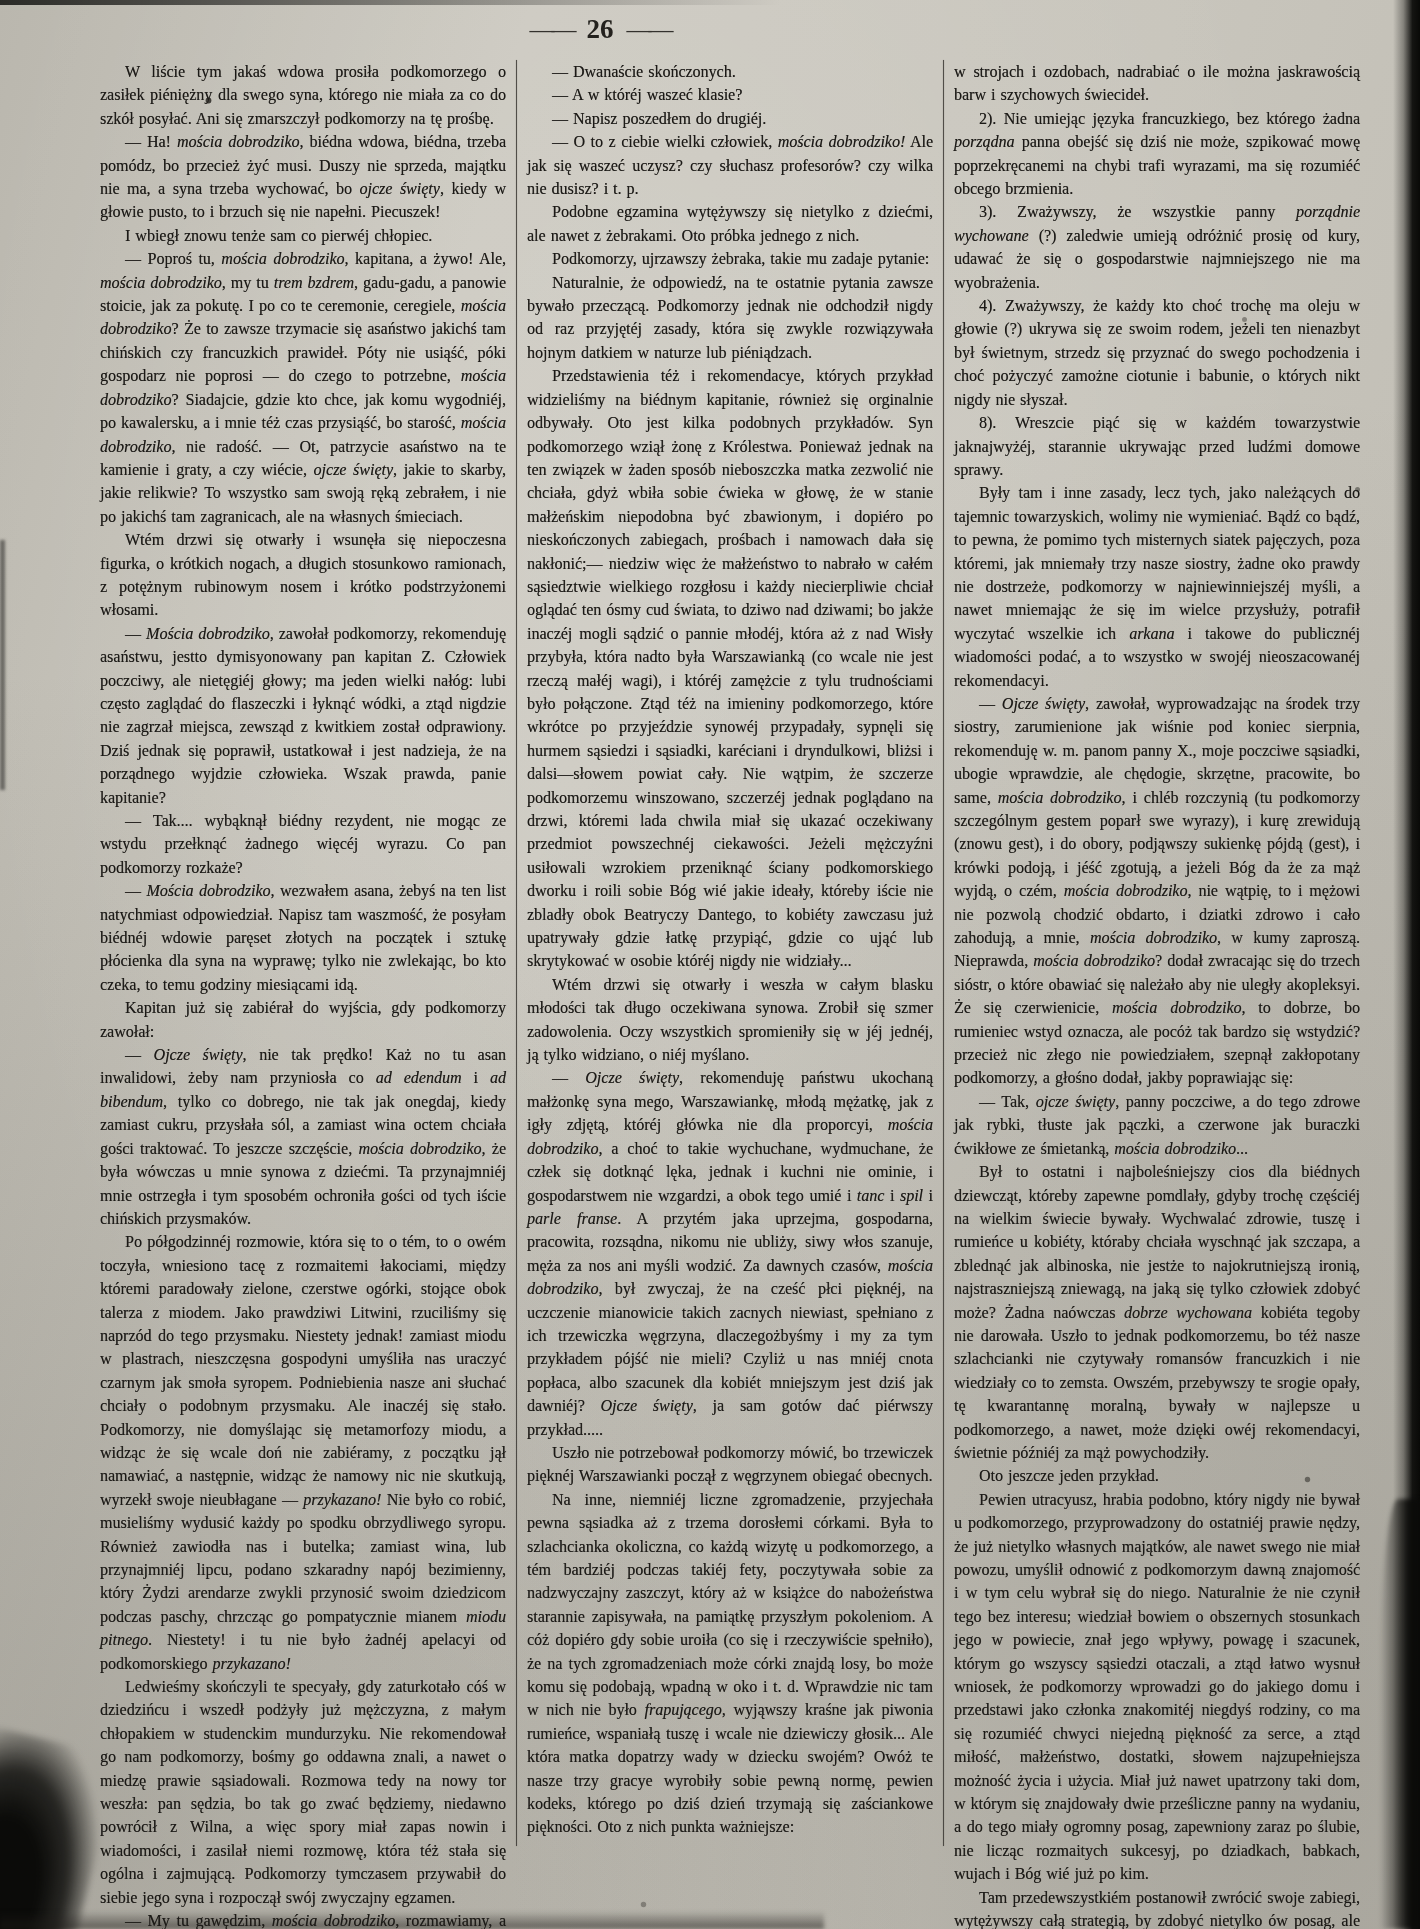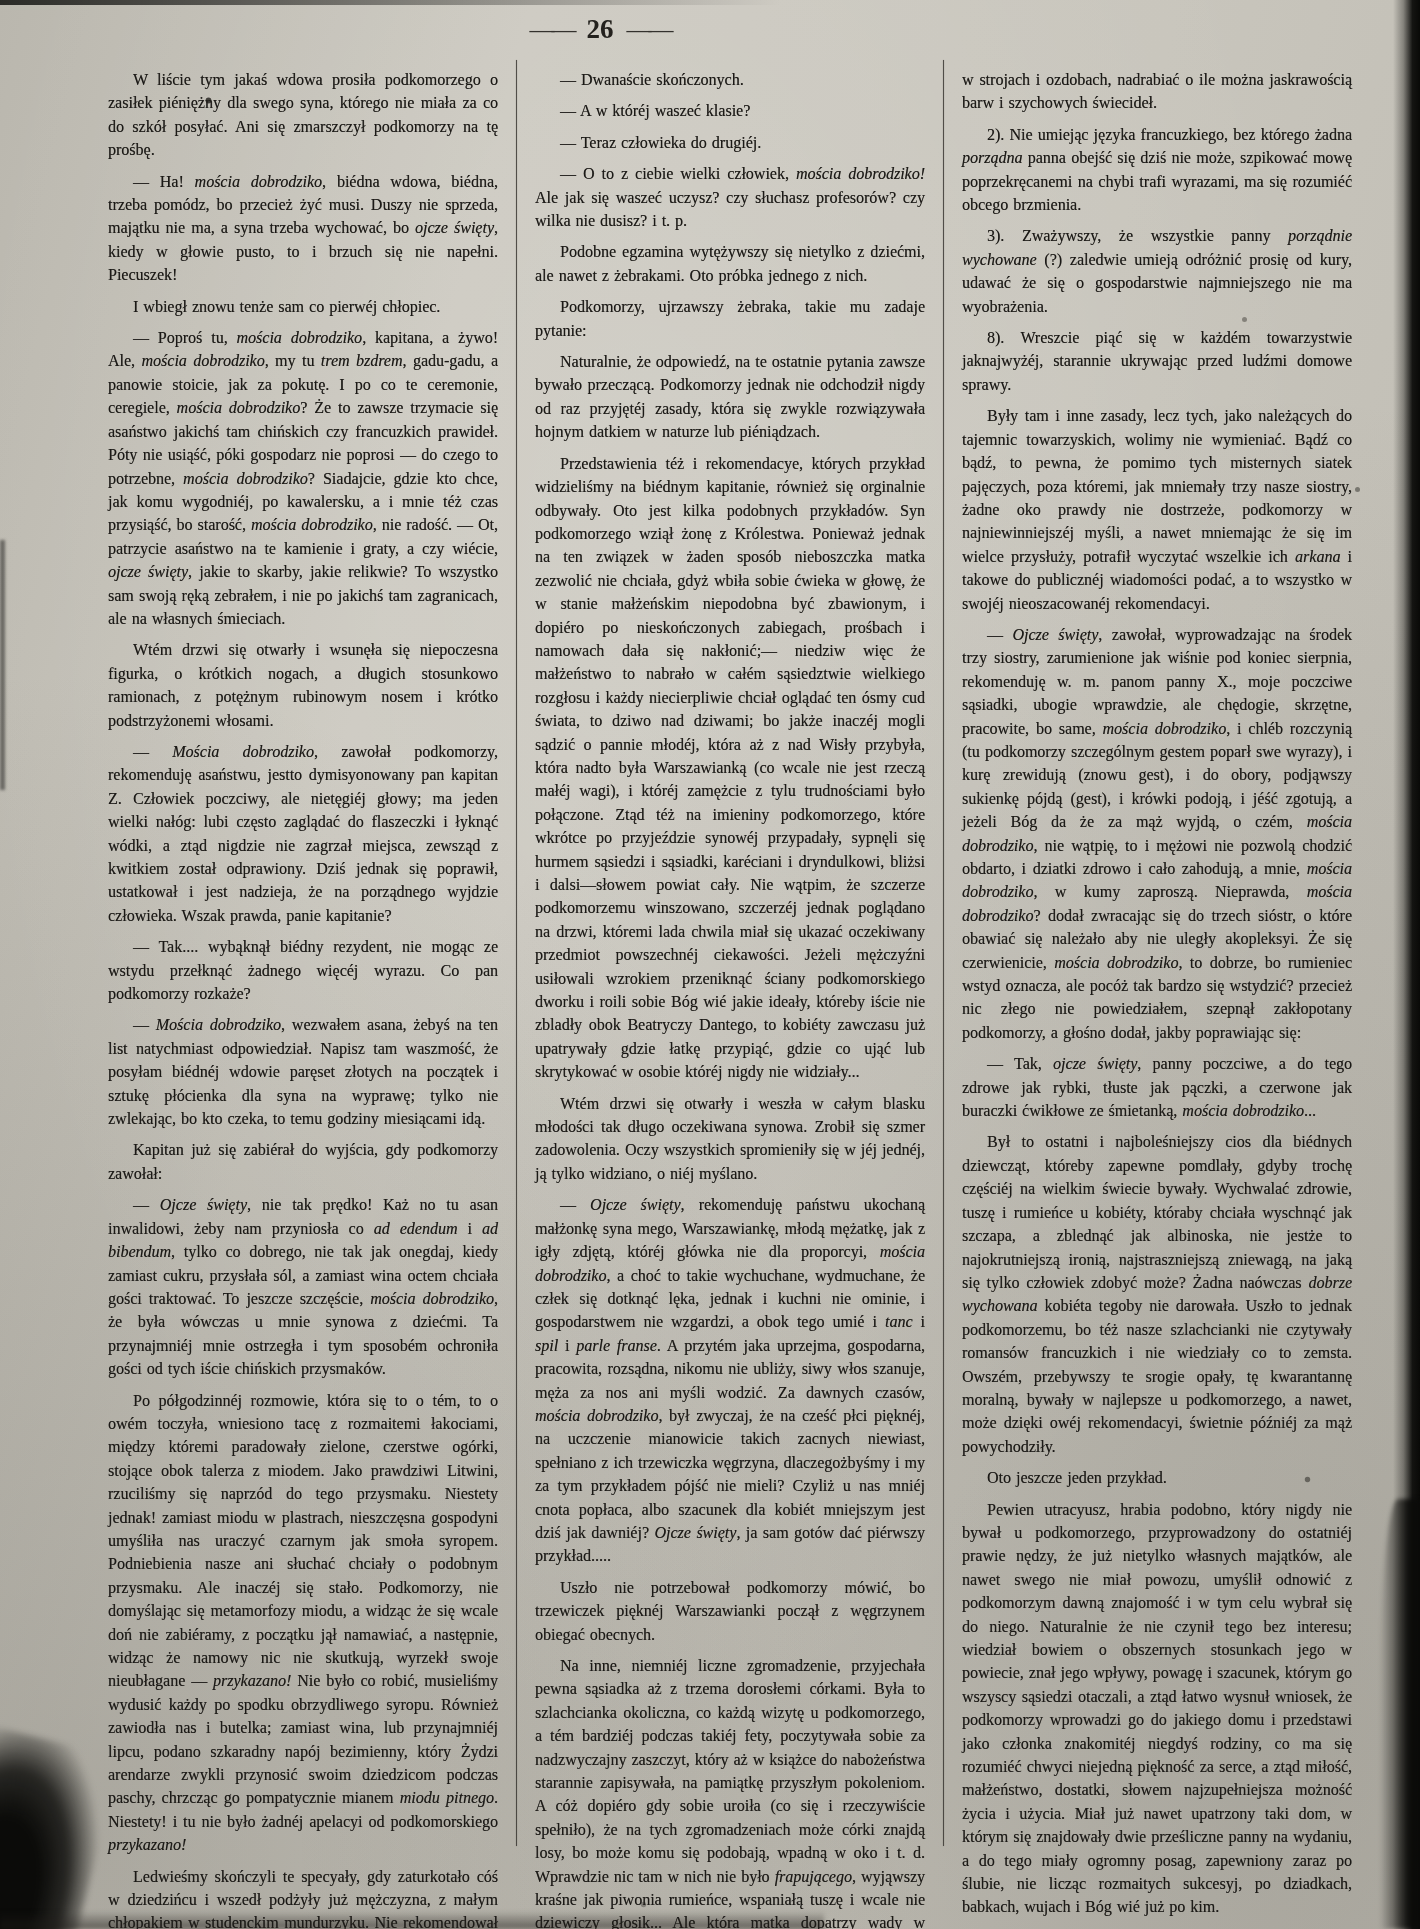--- a/index.html
+++ b/index.html
@@ -18,21 +18,21 @@
     display:flex; align-items:center; justify-content:center; gap:13px;
     font-size:27px; font-weight:bold; color:#23211d;
   }
   .page-header .dash { font-weight:normal; letter-spacing:-3px; font-size:25px; opacity:0.9; }
   .text-block {
     position:absolute; left:100px; top:60px; width:1262px;
     display:flex; align-items:flex-start;
   }
   .col { width:406px; font-size:16px; line-height:23.4px; text-align:justify; word-spacing:1px; }
   .col p {
-    margin:8px; text-indent:25px;
+    margin:0; text-indent:25px;
     text-shadow:0.25px 0.25px 0.5px rgba(28,26,22,0.55);
   }
   .col p.cont { text-indent:0; }
   .col-rule {
     width:1px; height:1786px; margin:0 10px; flex:none;
     background:rgba(45,42,38,0.78); box-shadow:0 0 1px rgba(45,42,38,0.5);
   }
   i { }
   
   .artifact { position:absolute; pointer-events:none; }
@@ -80,36 +80,37 @@
         <p>Kapitan już się zabiérał do wyjścia, gdy podkomorzy zawołał:</p>
         <p>— <i>Ojcze święty</i>, nie tak prędko! Każ no tu asan inwalidowi, żeby nam przyniosła co <i>ad edendum</i> i <i>ad bibendum</i>, tylko co dobrego, nie tak jak onegdaj, kiedy zamiast cukru, przysłała sól, a zamiast wina octem chciała gości traktować. To jeszcze szczęście, <i>mościa dobrodziko</i>, że była wówczas u mnie synowa z dziećmi. Ta przynajmniéj mnie ostrzegła i tym sposobém ochroniła gości od tych iście chińskich przysmaków.</p>
         <p>Po półgodzinnéj rozmowie, która się to o tém, to o owém toczyła, wniesiono tacę z rozmaitemi łakociami, między któremi paradowały zielone, czerstwe ogórki, stojące obok talerza z miodem. Jako prawdziwi Litwini, rzuciliśmy się naprzód do tego przysmaku. Niestety jednak! zamiast miodu w plastrach, nieszczęsna gospodyni umyśliła nas uraczyć czarnym jak smoła syropem. Podniebienia nasze ani słuchać chciały o podobnym przysmaku. Ale inaczéj się stało. Podkomorzy, nie domyślając się metamorfozy miodu, a widząc że się wcale doń nie zabiéramy, z początku jął namawiać, a następnie, widząc że namowy nic nie skutkują, wyrzekł swoje nieubłagane — <i>przykazano!</i> Nie było co robić, musieliśmy wydusić każdy po spodku obrzydliwego syropu. Również zawiodła nas i butelka; zamiast wina, lub przynajmniéj lipcu, podano szkaradny napój bezimienny, który Żydzi arendarze zwykli przynosić swoim dziedzicom podczas paschy, chrzcząc go pompatycznie mianem <i>miodu pitnego</i>. Niestety! i tu nie było żadnéj apelacyi od podkomorskiego <i>przykazano!</i></p>
         <p>Ledwieśmy skończyli te specyały, gdy zaturkotało cóś w dziedzińcu i wszedł podżyły już mężczyzna, z małym chłopakiem w studenckim mundurzyku. Nie rekomendował go nam podkomorzy, bośmy go oddawna znali, a nawet o miedzę prawie sąsiadowali. Rozmowa tedy na nowy tor weszła: pan sędzia, bo tak go zwać będziemy, niedawno powrócił z Wilna, a więc spory miał zapas nowin i wiadomości, i zasilał niemi rozmowę, która téż stała się ogólna i zajmującą. Podkomorzy tymczasem przywabił do siebie jego syna i rozpoczął swój zwyczajny egzamen.</p>
         <p>— My tu gawędzim, <i>mościa dobrodziko</i>, rozmawiamy, a waszeć, panie akademiku, nudzisz się, słuchając starych. Jakże ci na imię?</p>
       </div>
     <div class="col-rule"></div>
     <div class="col">
         <p>— Dwanaście skończonych.</p>
         <p>— A w któréj waszeć klasie?</p>
-        <p>— Teraz człowieka do drugiéj.</p>
+        <p>— Napisz poszedłem do drugiéj.</p>
         <p>— O to z ciebie wielki człowiek, <i>mościa dobrodziko!</i> Ale jak się waszeć uczysz? czy słuchasz profesorów? czy wilka nie dusisz? i t. p.</p>
         <p>Podobne egzamina wytężywszy się nietylko z dziećmi, ale nawet z żebrakami. Oto próbka jednego z nich.</p>
         <p>Podkomorzy, ujrzawszy żebraka, takie mu zadaje pytanie:</p>
         <p>Naturalnie, że odpowiedź, na te ostatnie pytania zawsze bywało przeczącą. Podkomorzy jednak nie odchodził nigdy od raz przyjętéj zasady, która się zwykle rozwiązywała hojnym datkiem w naturze lub piéniądzach.</p>
         <p>Przedstawienia téż i rekomendacye, których przykład widzieliśmy na biédnym kapitanie, również się orginalnie odbywały. Oto jest kilka podobnych przykładów. Syn podkomorzego wziął żonę z Królestwa. Ponieważ jednak na ten związek w żaden sposób nieboszczka matka zezwolić nie chciała, gdyż wbiła sobie ćwieka w głowę, że w stanie małżeńskim niepodobna być zbawionym, i dopiéro po nieskończonych zabiegach, prośbach i namowach dała się nakłonić;— niedziw więc że małżeństwo to nabrało w całém sąsiedztwie wielkiego rozgłosu i każdy niecierpliwie chciał oglądać ten ósmy cud świata, to dziwo nad dziwami; bo jakże inaczéj mogli sądzić o pannie młodéj, która aż z nad Wisły przybyła, która nadto była Warszawianką (co wcale nie jest rzeczą małéj wagi), i któréj zamężcie z tylu trudnościami było połączone. Ztąd téż na imieniny podkomorzego, które wkrótce po przyjeździe synowéj przypadały, sypnęli się hurmem sąsiedzi i sąsiadki, karéciani i dryndulkowi, bliżsi i dalsi—słowem powiat cały. Nie wątpim, że szczerze podkomorzemu winszowano, szczerzéj jednak poglądano na drzwi, któremi lada chwila miał się ukazać oczekiwany przedmiot powszechnéj ciekawości. Jeżeli mężczyźni usiłowali wzrokiem przeniknąć ściany podkomorskiego dworku i roili sobie Bóg wié jakie ideały, któreby iście nie zbladły obok Beatryczy Dantego, to kobiéty zawczasu już upatrywały gdzie łatkę przypiąć, gdzie co ująć lub skrytykować w osobie któréj nigdy nie widziały...</p>
         <p>Wtém drzwi się otwarły i weszła w całym blasku młodości tak długo oczekiwana synowa. Zrobił się szmer zadowolenia. Oczy wszystkich spromieniły się w jéj jednéj, ją tylko widziano, o niéj myślano.</p>
         <p>— <i>Ojcze święty</i>, rekomenduję państwu ukochaną małżonkę syna mego, Warszawiankę, młodą mężatkę, jak z igły zdjętą, któréj główka nie dla proporcyi, <i>mościa dobrodziko</i>, a choć to takie wychuchane, wydmuchane, że człek się dotknąć lęka, jednak i kuchni nie ominie, i gospodarstwem nie wzgardzi, a obok tego umié i <i>tanc</i> i <i>spil</i> i <i>parle franse</i>. A przytém jaka uprzejma, gospodarna, pracowita, rozsądna, nikomu nie ubliży, siwy włos szanuje, męża za nos ani myśli wodzić. Za dawnych czasów, <i>mościa dobrodziko</i>, był zwyczaj, że na cześć płci pięknéj, na uczczenie mianowicie takich zacnych niewiast, spełniano z ich trzewiczka węgrzyna, dlaczegożbyśmy i my za tym przykładem pójść nie mieli? Czyliż u nas mniéj cnota popłaca, albo szacunek dla kobiét mniejszym jest dziś jak dawniéj? <i>Ojcze święty</i>, ja sam gotów dać piérwszy przykład.....</p>
         <p>Uszło nie potrzebował podkomorzy mówić, bo trzewiczek pięknéj Warszawianki począł z węgrzynem obiegać obecnych.</p>
         <p>Na inne, niemniéj liczne zgromadzenie, przyjechała pewna sąsiadka aż z trzema dorosłemi córkami. Była to szlachcianka okoliczna, co każdą wizytę u podkomorzego, a tém bardziéj podczas takiéj fety, poczytywała sobie za nadzwyczajny zaszczyt, który aż w książce do nabożeństwa starannie zapisywała, na pamiątkę przyszłym pokoleniom. A cóż dopiéro gdy sobie uroiła (co się i rzeczywiście spełniło), że na tych zgromadzeniach może córki znajdą losy, bo może komu się podobają, wpadną w oko i t. d. Wprawdzie nic tam w nich nie było <i>frapującego</i>, wyjąwszy kraśne jak piwonia rumieńce, wspaniałą tuszę i wcale nie dziewiczy głosik... Ale która matka dopatrzy wady w dziecku swojém? Owóż te nasze trzy gracye wyrobiły sobie pewną normę, pewien kodeks, którego po dziś dzień trzymają się zaściankowe piękności. Oto z nich punkta ważniejsze:</p>
       </div>
     <div class="col-rule"></div>
     <div class="col">
         <p class="cont">w strojach i ozdobach, nadrabiać o ile można jaskrawością barw i szychowych świecideł.</p>
         <p>2). Nie umiejąc języka francuzkiego, bez którego żadna <i>porządna</i> panna obejść się dziś nie może, szpikować mowę poprzekręcanemi na chybi trafi wyrazami, ma się rozumiéć obcego brzmienia.</p>
         <p>3). Zważywszy, że wszystkie panny <i>porządnie wychowane</i> (?) zaledwie umieją odróżnić prosię od kury, udawać że się o gospodarstwie najmniejszego nie ma wyobrażenia.</p>
+        <p>4). Zważywszy, że każdy kto choć trochę ma oleju w głowie (?) ukrywa się ze swoim rodem, jeżeli ten nienazbyt był świetnym, strzedz się przyznać do swego pochodzenia i choć pożyczyć zamożne ciotunie i babunie, o których nikt nigdy nie słyszał.</p>
         <p>8). Wreszcie piąć się w każdém towarzystwie jaknajwyżéj, starannie ukrywając przed ludźmi domowe sprawy.</p>
         <p>Były tam i inne zasady, lecz tych, jako należących do tajemnic towarzyskich, wolimy nie wymieniać. Bądź co bądź, to pewna, że pomimo tych misternych siatek pajęczych, poza któremi, jak mniemały trzy nasze siostry, żadne oko prawdy nie dostrzeże, podkomorzy w najniewinniejszéj myśli, a nawet mniemając że się im wielce przysłuży, potrafił wyczytać wszelkie ich <i>arkana</i> i takowe do publicznéj wiadomości podać, a to wszystko w swojéj nieoszacowanéj rekomendacyi.</p>
         <p>— <i>Ojcze święty</i>, zawołał, wyprowadzając na środek trzy siostry, zarumienione jak wiśnie pod koniec sierpnia, rekomenduję w. m. panom panny X., moje poczciwe sąsiadki, ubogie wprawdzie, ale chędogie, skrzętne, pracowite, bo same, <i>mościa dobrodziko</i>, i chléb rozczynią (tu podkomorzy szczególnym gestem poparł swe wyrazy), i kurę zrewidują (znowu gest), i do obory, podjąwszy sukienkę pójdą (gest), i krówki podoją, i jéść zgotują, a jeżeli Bóg da że za mąż wyjdą, o czém, <i>mościa dobrodziko</i>, nie wątpię, to i mężowi nie pozwolą chodzić obdarto, i dziatki zdrowo i cało zahodują, a mnie, <i>mościa dobrodziko</i>, w kumy zaproszą. Nieprawda, <i>mościa dobrodziko</i>? dodał zwracając się do trzech sióstr, o które obawiać się należało aby nie uległy akopleksyi. Że się czerwienicie, <i>mościa dobrodziko</i>, to dobrze, bo rumieniec wstyd oznacza, ale pocóż tak bardzo się wstydzić? przecież nic złego nie powiedziałem, szepnął zakłopotany podkomorzy, a głośno dodał, jakby poprawiając się:</p>
         <p>— Tak, <i>ojcze święty</i>, panny poczciwe, a do tego zdrowe jak rybki, tłuste jak pączki, a czerwone jak buraczki ćwikłowe ze śmietanką, <i>mościa dobrodziko</i>...</p>
         <p>Był to ostatni i najboleśniejszy cios dla biédnych dziewcząt, któreby zapewne pomdlały, gdyby trochę częściéj na wielkim świecie bywały. Wychwalać zdrowie, tuszę i rumieńce u kobiéty, któraby chciała wyschnąć jak szczapa, a zblednąć jak albinoska, nie jestże to najokrutniejszą ironią, najstraszniejszą zniewagą, na jaką się tylko człowiek zdobyć może? Żadna naówczas <i>dobrze wychowana</i> kobiéta tegoby nie darowała. Uszło to jednak podkomorzemu, bo téż nasze szlachcianki nie czytywały romansów francuzkich i nie wiedziały co to zemsta. Owszém, przebywszy te srogie opały, tę kwarantannę moralną, bywały w najlepsze u podkomorzego, a nawet, może dzięki owéj rekomendacyi, świetnie późniéj za mąż powychodziły.</p>
         <p>Oto jeszcze jeden przykład.</p>
         <p>Pewien utracyusz, hrabia podobno, który nigdy nie bywał u podkomorzego, przyprowadzony do ostatniéj prawie nędzy, że już nietylko własnych majątków, ale nawet swego nie miał powozu, umyślił odnowić z podkomorzym dawną znajomość i w tym celu wybrał się do niego. Naturalnie że nie czynił tego bez interesu; wiedział bowiem o obszernych stosunkach jego w powiecie, znał jego wpływy, powagę i szacunek, którym go wszyscy sąsiedzi otaczali, a ztąd łatwo wysnuł wniosek, że podkomorzy wprowadzi go do jakiego domu i przedstawi jako członka znakomitéj niegdyś rodziny, co ma się rozumiéć chwyci niejedną piękność za serce, a ztąd miłość, małżeństwo, dostatki, słowem najzupełniejsza możność życia i użycia. Miał już nawet upatrzony taki dom, w którym się znajdowały dwie prześliczne panny na wydaniu, a do tego miały ogromny posag, zapewniony zaraz po ślubie, nie licząc rozmaitych sukcesyj, po dziadkach, babkach, wujach i Bóg wié już po kim.</p>
         <p>Tam przedewszystkiém postanowił zwrócić swoje zabiegi, wytężywszy całą strategią, by zdobyć nietylko ów posag, ale nawet którąkolwiek pannę, którą? o to mu nie chodziło. Ztąd téż postanowił zaskarbić sobie łaskę podkomorzego, o któréj zyskaniu bynajmniéj nie wątpił, i pod jego protekcyą wcisnąć się do téj ziemi obiecanéj.</p>
       </div>
   </div>

